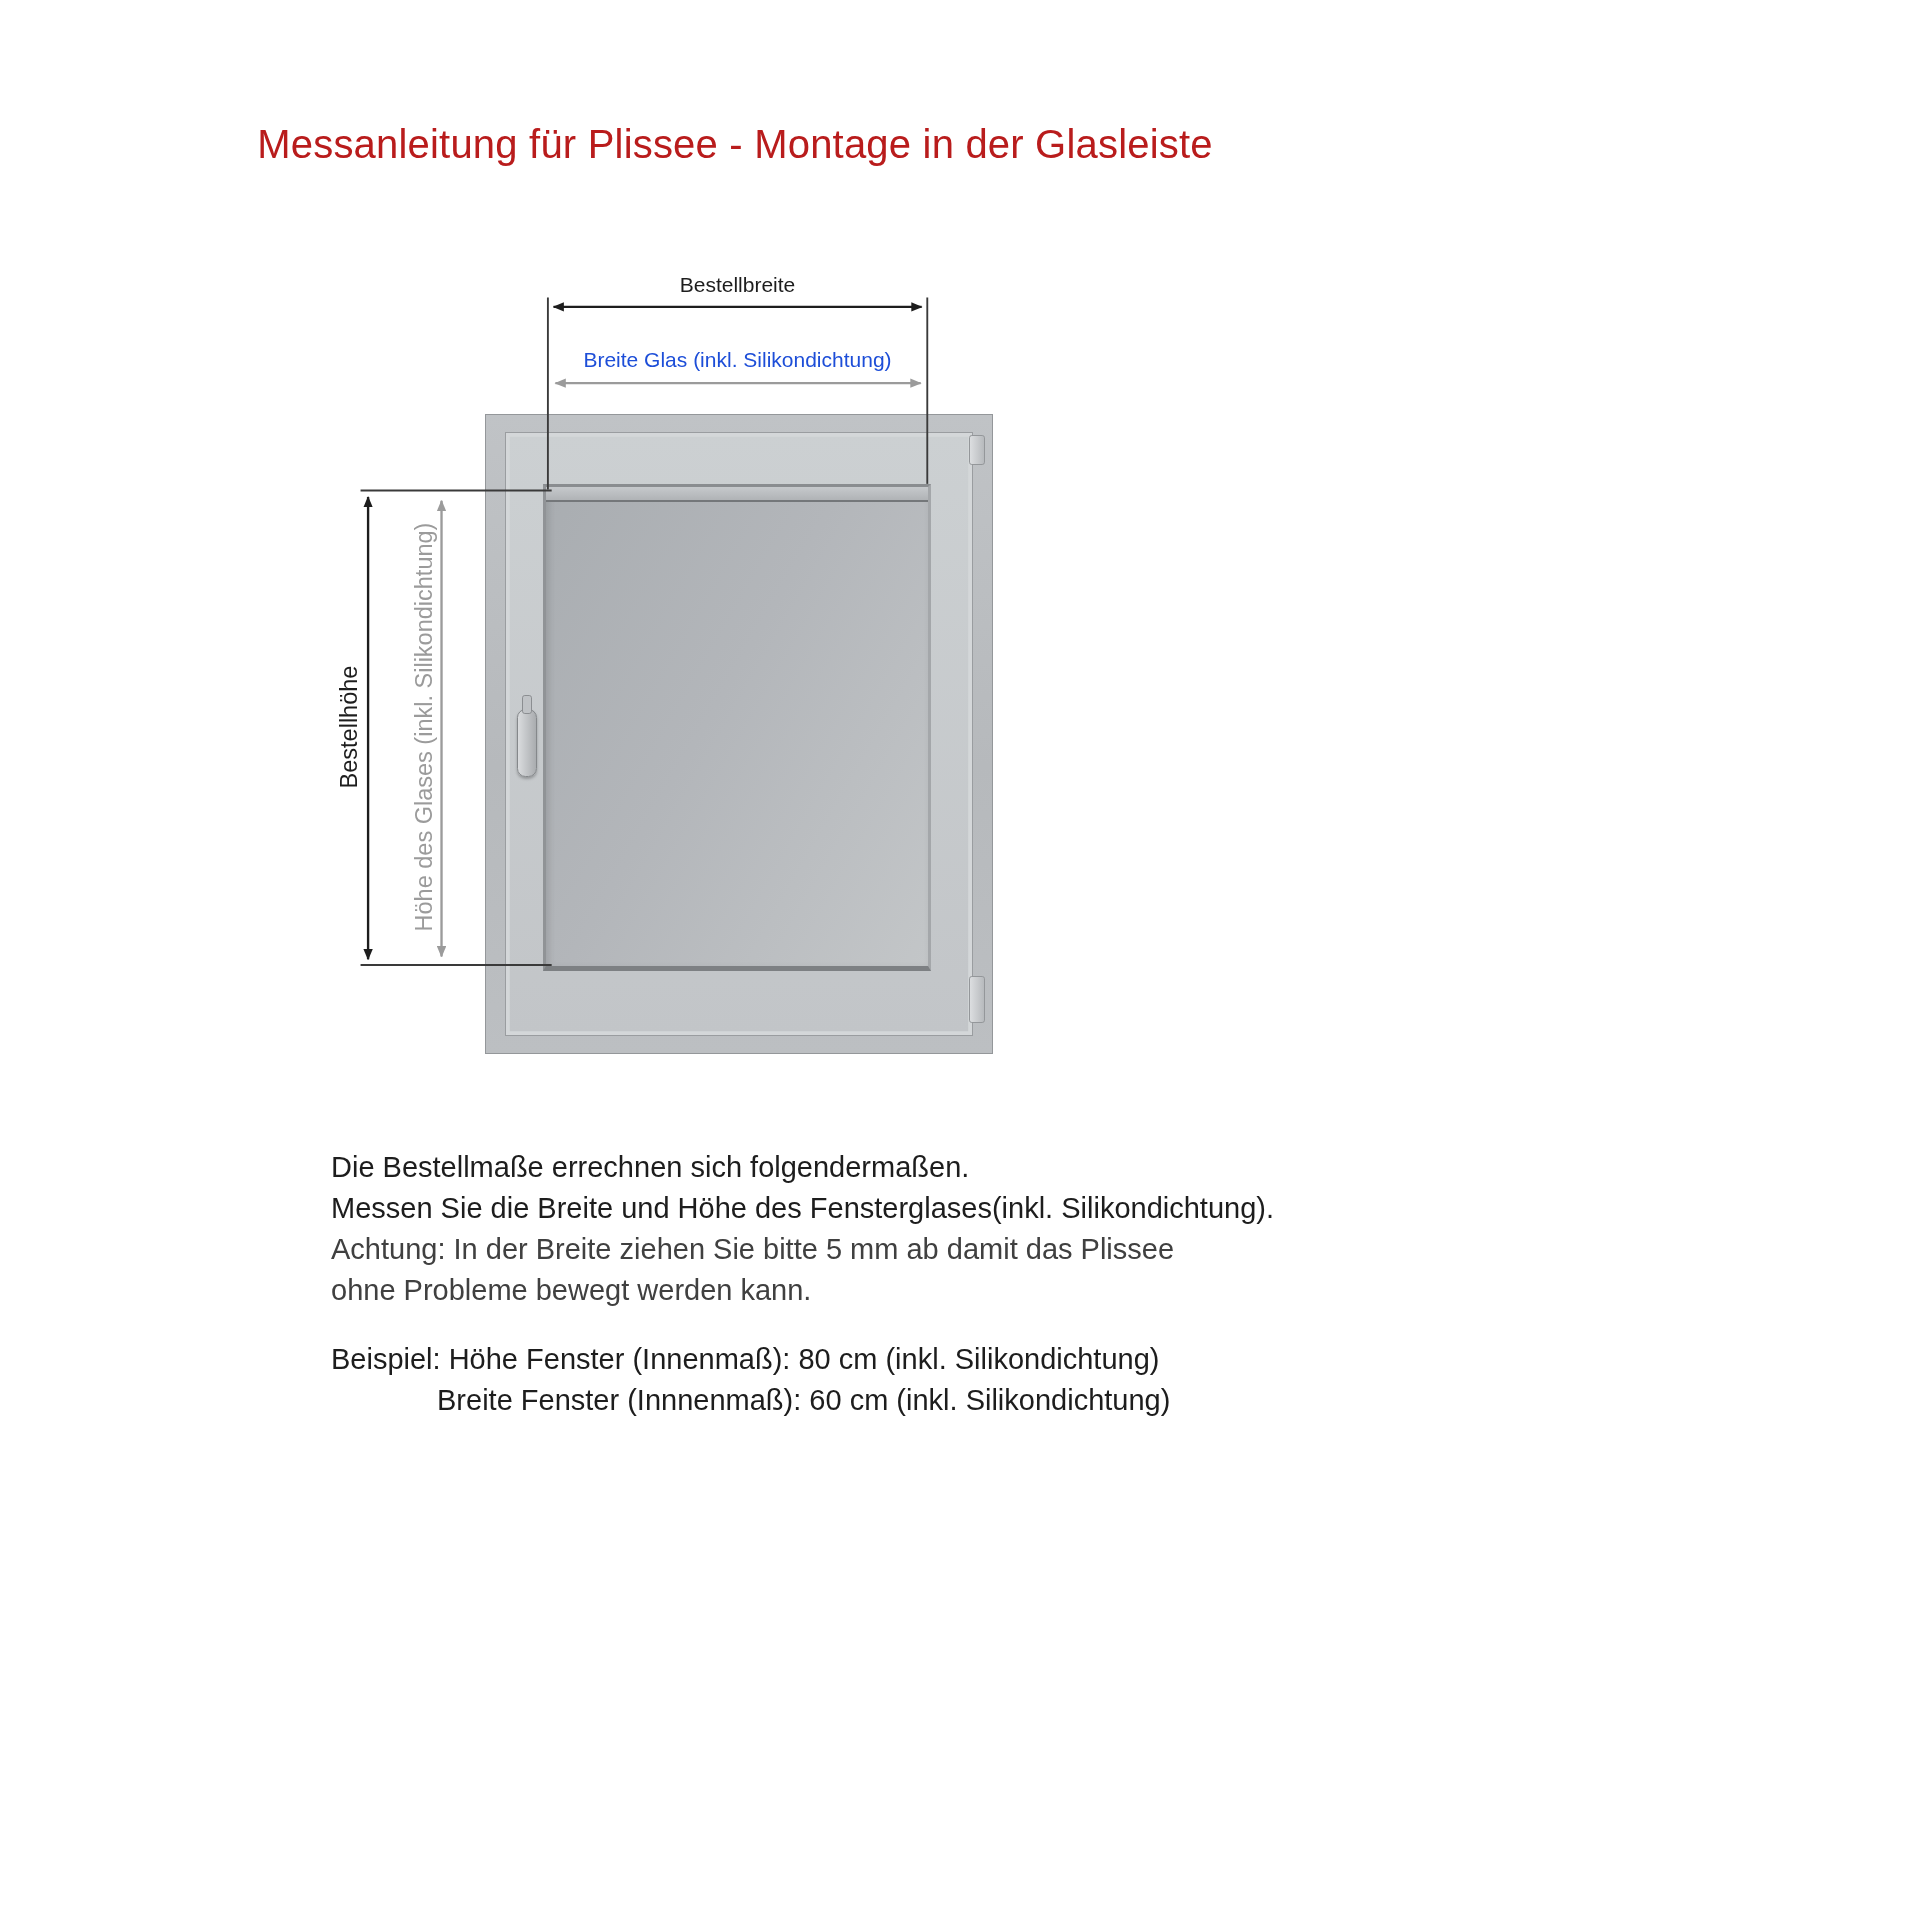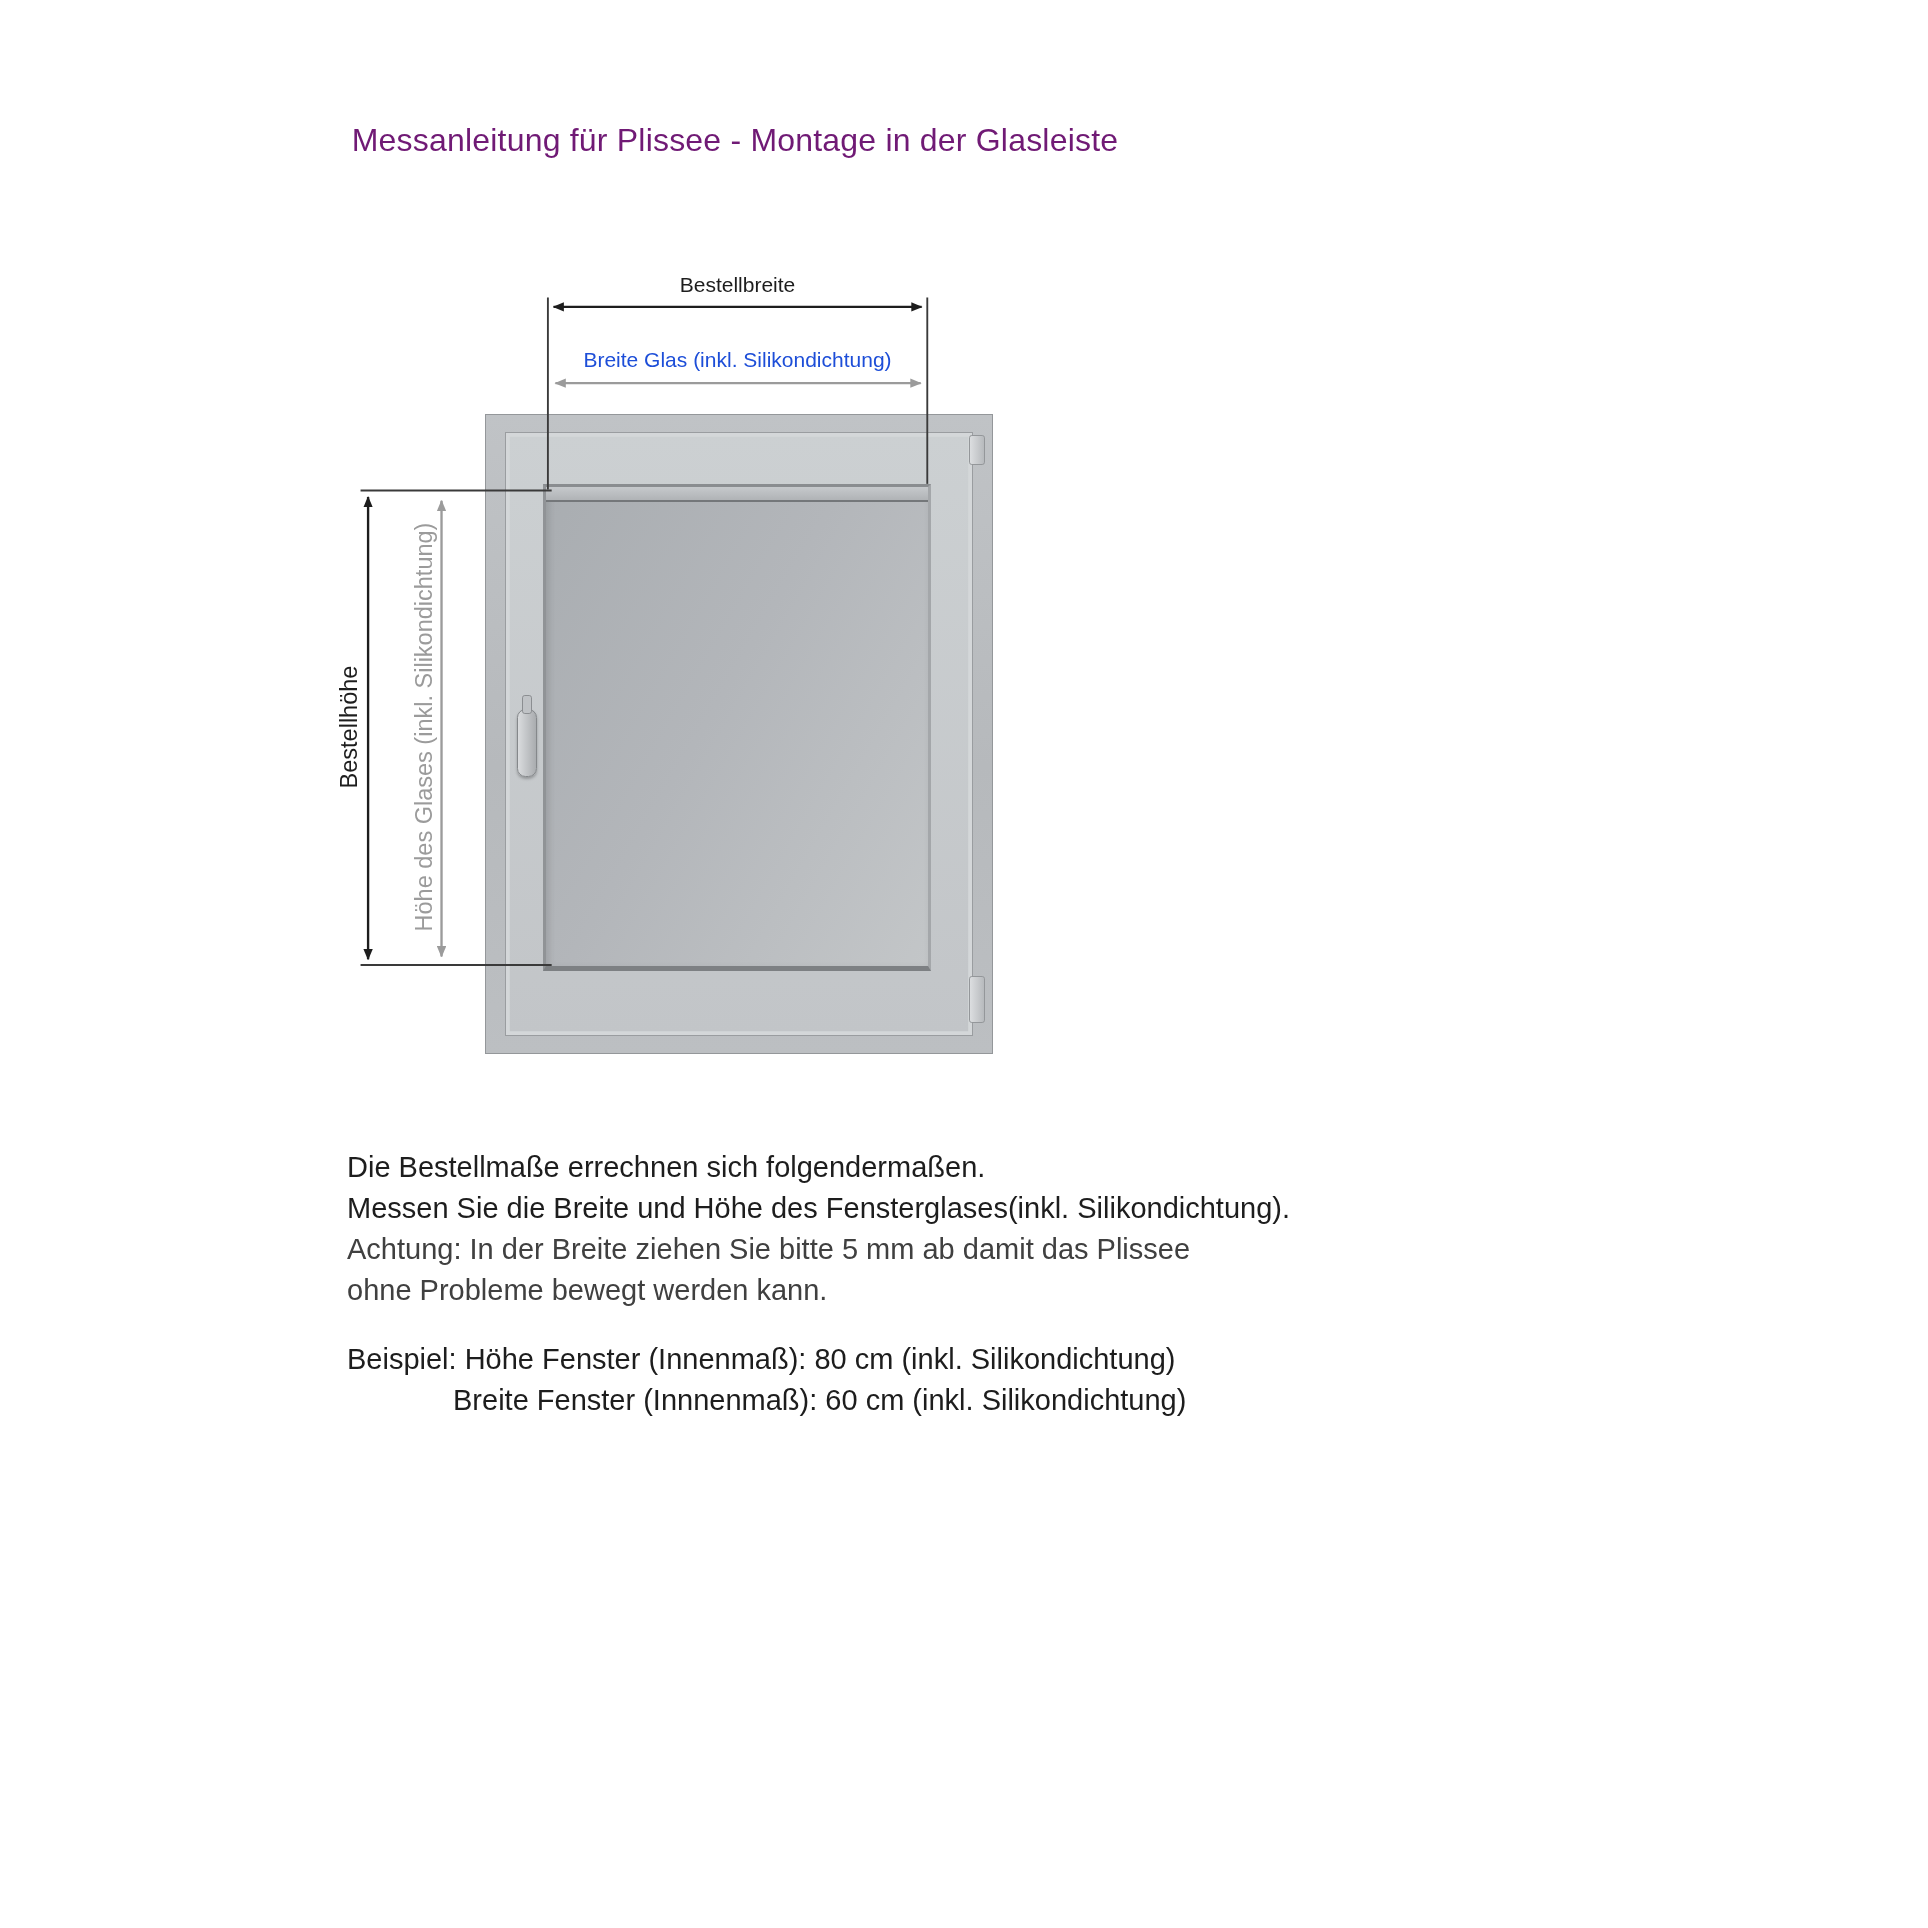--- a/index.html
+++ b/index.html
@@ -4,21 +4,21 @@
 <style>
   html,body { margin:0; padding:0; background:#ffffff; }
   .canvas {
     position:relative; width:1928px; height:1928px; background:#ffffff;
     font-family:"Liberation Sans", sans-serif; color:#1a1a1a; overflow:hidden;
   }
 
   
   .title {
     position:absolute; left:151px; top:122px; width:1168px;
-    text-align:center; font-size:32px; color:#701a75; letter-spacing:0.2px;
+    text-align:center; font-size:40px; color:#b91c1c; letter-spacing:0.2px;
   }
 
   
   .window-frame {
     position:absolute; left:485px; top:414px; width:508px; height:640px;
     background:linear-gradient(180deg,#c0c3c6 0%,#b6b9bc 55%,#bcbfc2 100%);
     border:1.9px solid #94979a; box-sizing:border-box;
   }
   .window-sash {
     position:absolute; left:19px; top:17px; right:19px; bottom:17px;
@@ -71,21 +71,21 @@
     transform:translate(-50%,-50%) rotate(-90deg);
   }
   .lbl-bestellhoehe { left:349px; top:727px; color:#1d1d1d; }
   .lbl-hoehe-glas   { left:424px; top:727px; color:#9b9b9b; }
 
   
   .instructions {
     position:absolute; left:331px; top:1147px; font-size:29px; line-height:41px;
     color:#1d1d1d; white-space:nowrap;
   }
-  .instr-line { height:41px;margin-left:16px; }
+  .instr-line { height:41px; }
   .warning { color:#404040; }
   .spacer { height:28px; }
   .indent { padding-left:106px; }
 </style>
 </head>
 <body>
 
 <div class="canvas">
 
   <div class="title">Messanleitung für Plissee - Montage in der Glasleiste</div>

